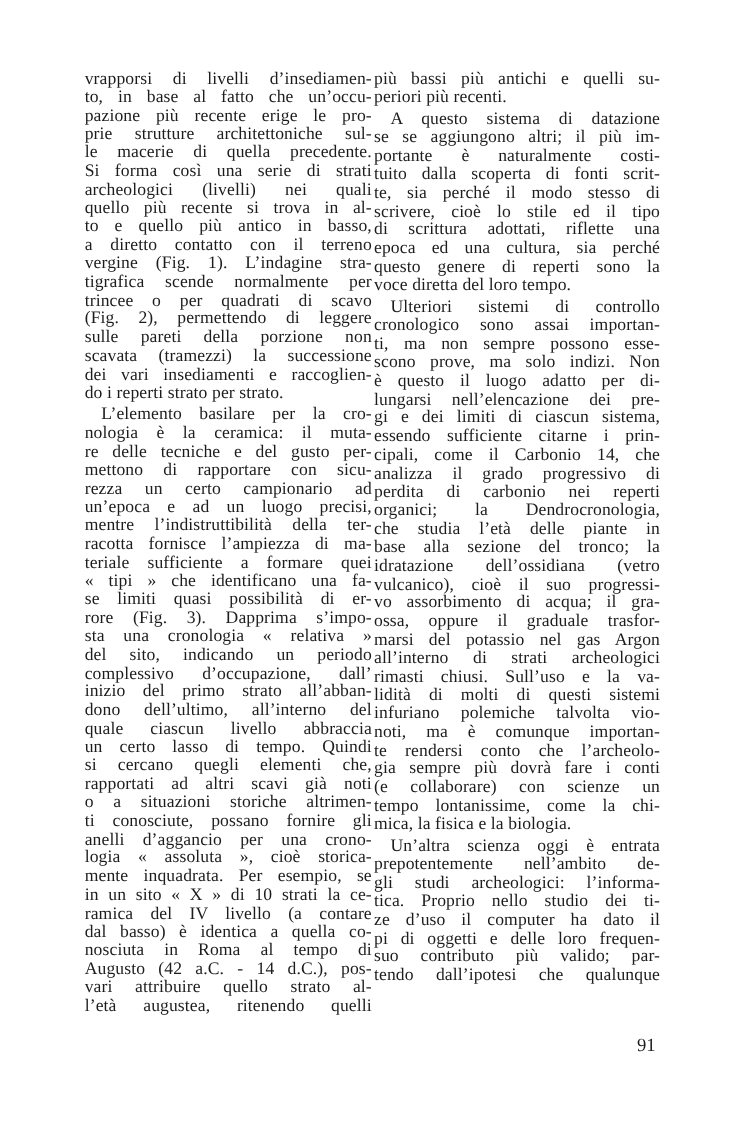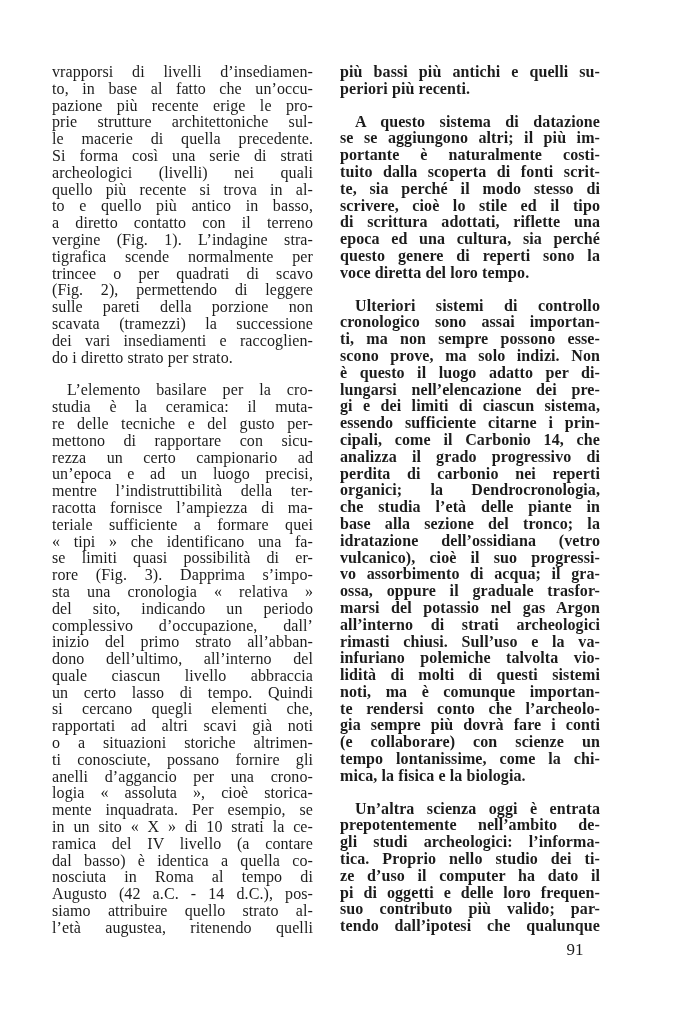--- a/index.html
+++ b/index.html
@@ -14,41 +14,41 @@
       overflow: hidden;
       font-family: "Liberation Serif", "DejaVu Serif", serif;
       color: #1c1c1c;
     }
     .column {
       position: absolute;
       top: 64px;
       font-size: 16px;
       letter-spacing: 0.1px;
     }
-    .col-left { left: 52px; width: 261px; }
-    .col-right { left: 340px; width: 260px; font-weight: bold; }
-    .paragraph + .paragraph { margin-top: 16px; }
+    .col-left { left: 77px; width: 261px; }
+    .col-right { left: 340px; width: 260px; }
+    .paragraph + .paragraph { margin-top: 3px; }
     .line {
       height: 16.8px;
       line-height: 16.8px;
       white-space: nowrap;
       text-align: justify;
       text-align-last: justify;
     }
     .line.end {
       text-align: right;
       text-align-last: left;
     }
     .line.indent { padding-left: 15px; }
     .page-number {
       position: absolute;
       top: 941px;
-      left: 550px;
+      left: 579px;
       width: 50px;
-      text-align: center;
+      text-align: left;
       font-size: 17px;
       line-height: 17px;
     }
   </style>
 </head>
 <body>
 
 <div class="column col-left">
   <div class="paragraph">
     <div class="line">vrapporsi di livelli d’insediamen-</div>
@@ -61,25 +61,25 @@
     <div class="line">quello più recente si trova in al-</div>
     <div class="line">to e quello più antico in basso,</div>
     <div class="line">a diretto contatto con il terreno</div>
     <div class="line">vergine (Fig. 1). L’indagine stra-</div>
     <div class="line">tigrafica scende normalmente per</div>
     <div class="line">trincee o per quadrati di scavo</div>
     <div class="line">(Fig. 2), permettendo di leggere</div>
     <div class="line">sulle pareti della porzione non</div>
     <div class="line">scavata (tramezzi) la successione</div>
     <div class="line">dei vari insediamenti e raccoglien-</div>
-    <div class="line end">do i diretto strato per strato.</div>
+    <div class="line end">do i reperti strato per strato.</div>
   </div>
   <div class="paragraph">
     <div class="line indent">L’elemento basilare per la cro-</div>
-    <div class="line">studia è la ceramica: il muta-</div>
+    <div class="line">nologia è la ceramica: il muta-</div>
     <div class="line">re delle tecniche e del gusto per-</div>
     <div class="line">mettono di rapportare con sicu-</div>
     <div class="line">rezza un certo campionario ad</div>
     <div class="line">un’epoca e ad un luogo precisi,</div>
     <div class="line">mentre l’indistruttibilità della ter-</div>
     <div class="line">racotta fornisce l’ampiezza di ma-</div>
     <div class="line">teriale sufficiente a formare quei</div>
     <div class="line">« tipi » che identificano una fa-</div>
     <div class="line">se limiti quasi possibilità di er-</div>
     <div class="line">rore (Fig. 3). Dapprima s’impo-</div>
@@ -95,21 +95,21 @@
     <div class="line">o a situazioni storiche altrimen-</div>
     <div class="line">ti conosciute, possano fornire gli</div>
     <div class="line">anelli d’aggancio per una crono-</div>
     <div class="line">logia « assoluta », cioè storica-</div>
     <div class="line">mente inquadrata. Per esempio, se</div>
     <div class="line">in un sito « X » di 10 strati la ce-</div>
     <div class="line">ramica del IV livello (a contare</div>
     <div class="line">dal basso) è identica a quella co-</div>
     <div class="line">nosciuta in Roma al tempo di</div>
     <div class="line">Augusto (42 a.C. - 14 d.C.), pos-</div>
-    <div class="line">siamo attribuire quello strato al-</div>
+    <div class="line">vari attribuire quello strato al-</div>
     <div class="line">l’età augustea, ritenendo quelli</div>
   </div>
 </div>
 
 <div class="column col-right">
   <div class="paragraph">
     <div class="line">più bassi più antichi e quelli su-</div>
     <div class="line end">periori più recenti.</div>
   </div>
   <div class="paragraph">
@@ -139,22 +139,22 @@
     <div class="line">organici; la Dendrocronologia,</div>
     <div class="line">che studia l’età delle piante in</div>
     <div class="line">base alla sezione del tronco; la</div>
     <div class="line">idratazione dell’ossidiana (vetro</div>
     <div class="line">vulcanico), cioè il suo progressi-</div>
     <div class="line">vo assorbimento di acqua; il gra-</div>
     <div class="line">ossa, oppure il graduale trasfor-</div>
     <div class="line">marsi del potassio nel gas Argon</div>
     <div class="line">all’interno di strati archeologici</div>
     <div class="line">rimasti chiusi. Sull’uso e la va-</div>
+    <div class="line">lidità di molti di questi sistemi</div>
     <div class="line">infuriano polemiche talvolta vio-</div>
-    <div class="line">lidità di molti di questi sistemi</div>
     <div class="line">noti, ma è comunque importan-</div>
     <div class="line">te rendersi conto che l’archeolo-</div>
     <div class="line">gia sempre più dovrà fare i conti</div>
     <div class="line">(e collaborare) con scienze un</div>
     <div class="line">tempo lontanissime, come la chi-</div>
     <div class="line end">mica, la fisica e la biologia.</div>
   </div>
   <div class="paragraph">
     <div class="line indent">Un’altra scienza oggi è entrata</div>
     <div class="line">prepotentemente nell’ambito de-</div>

